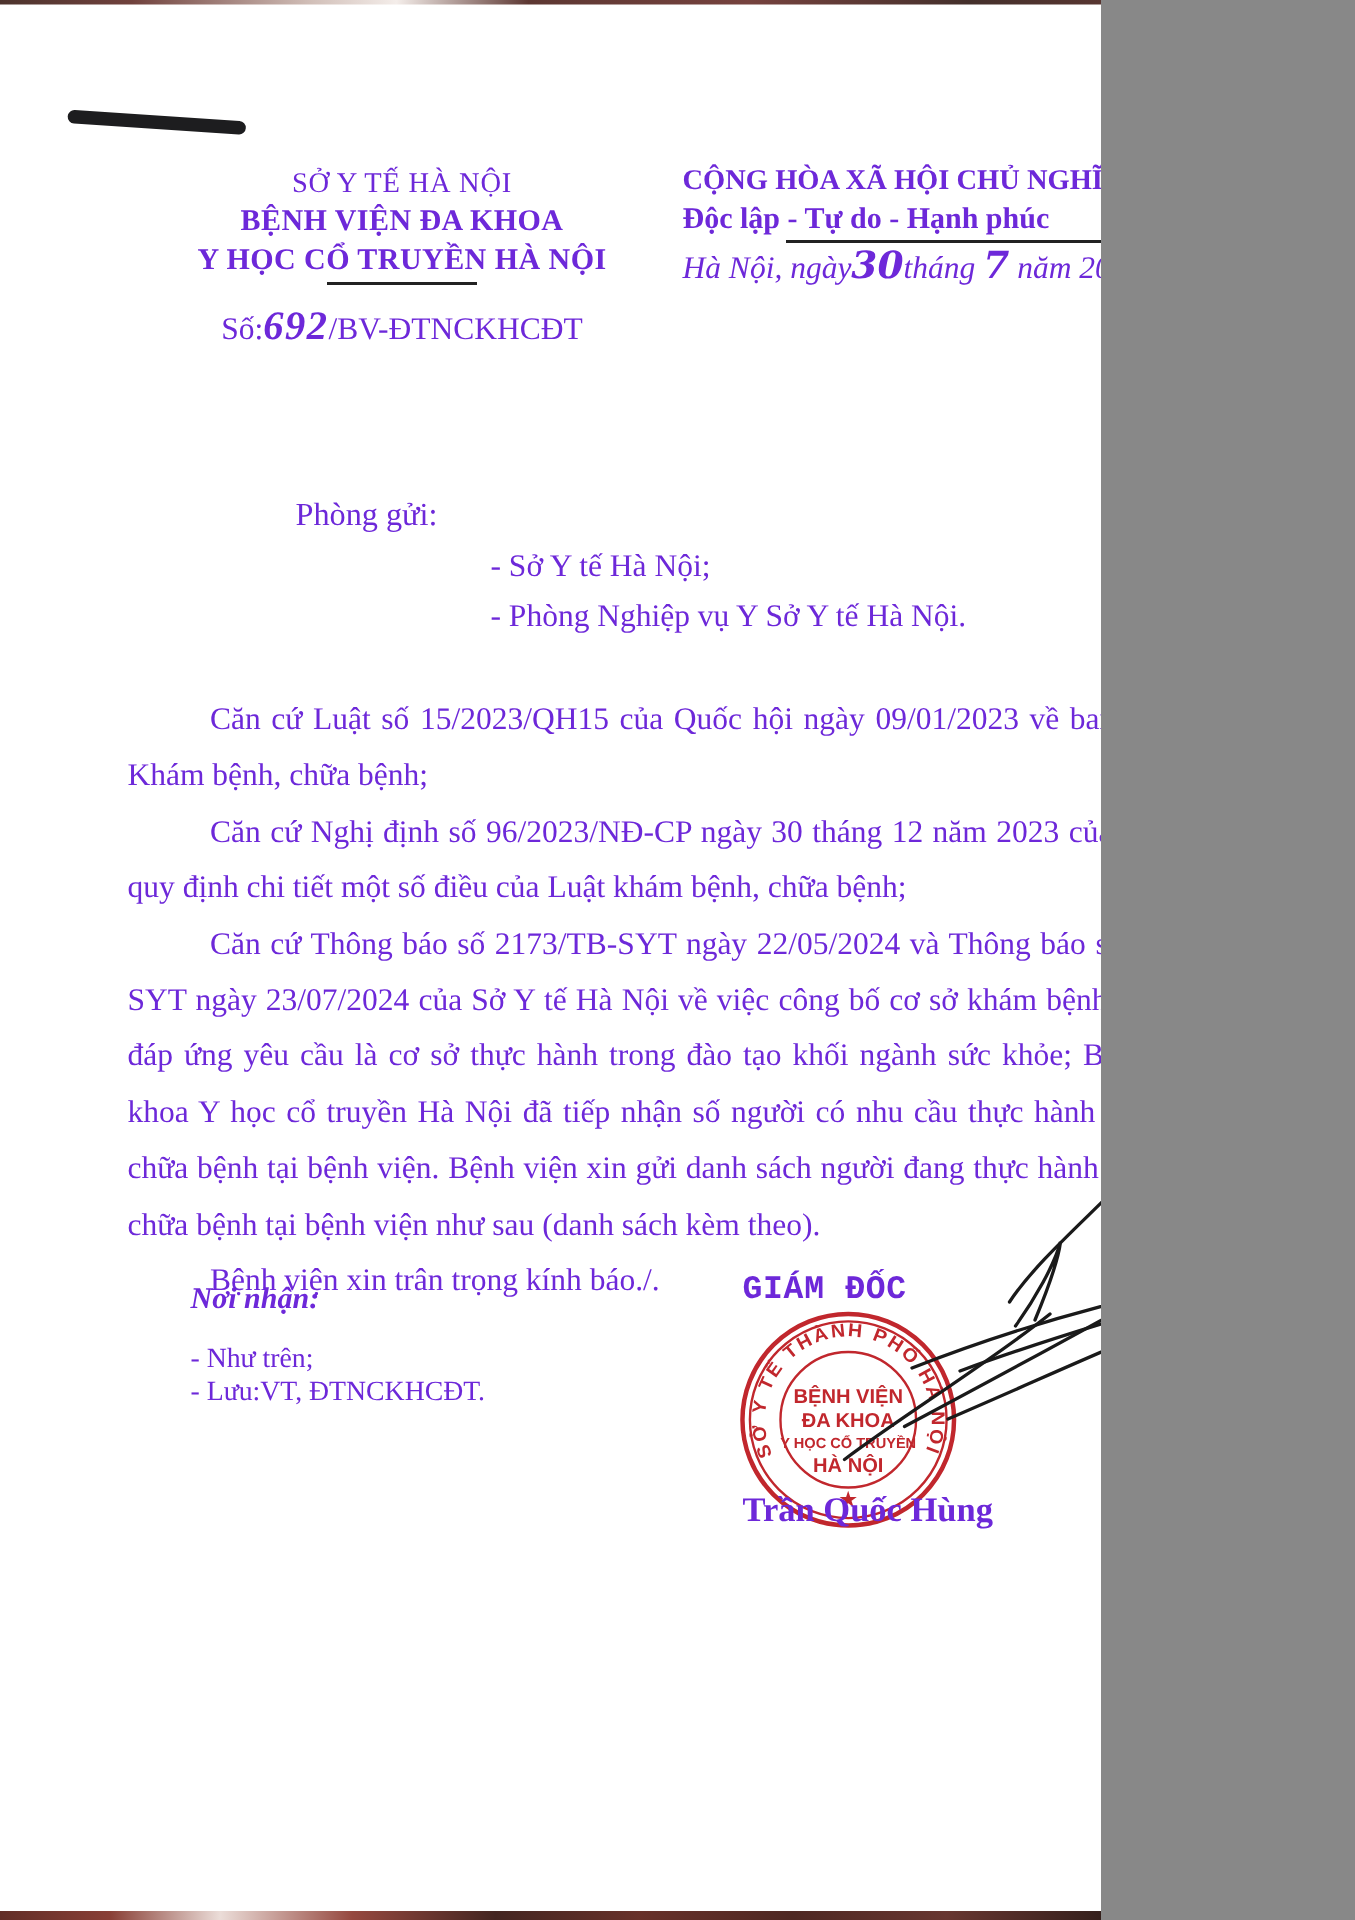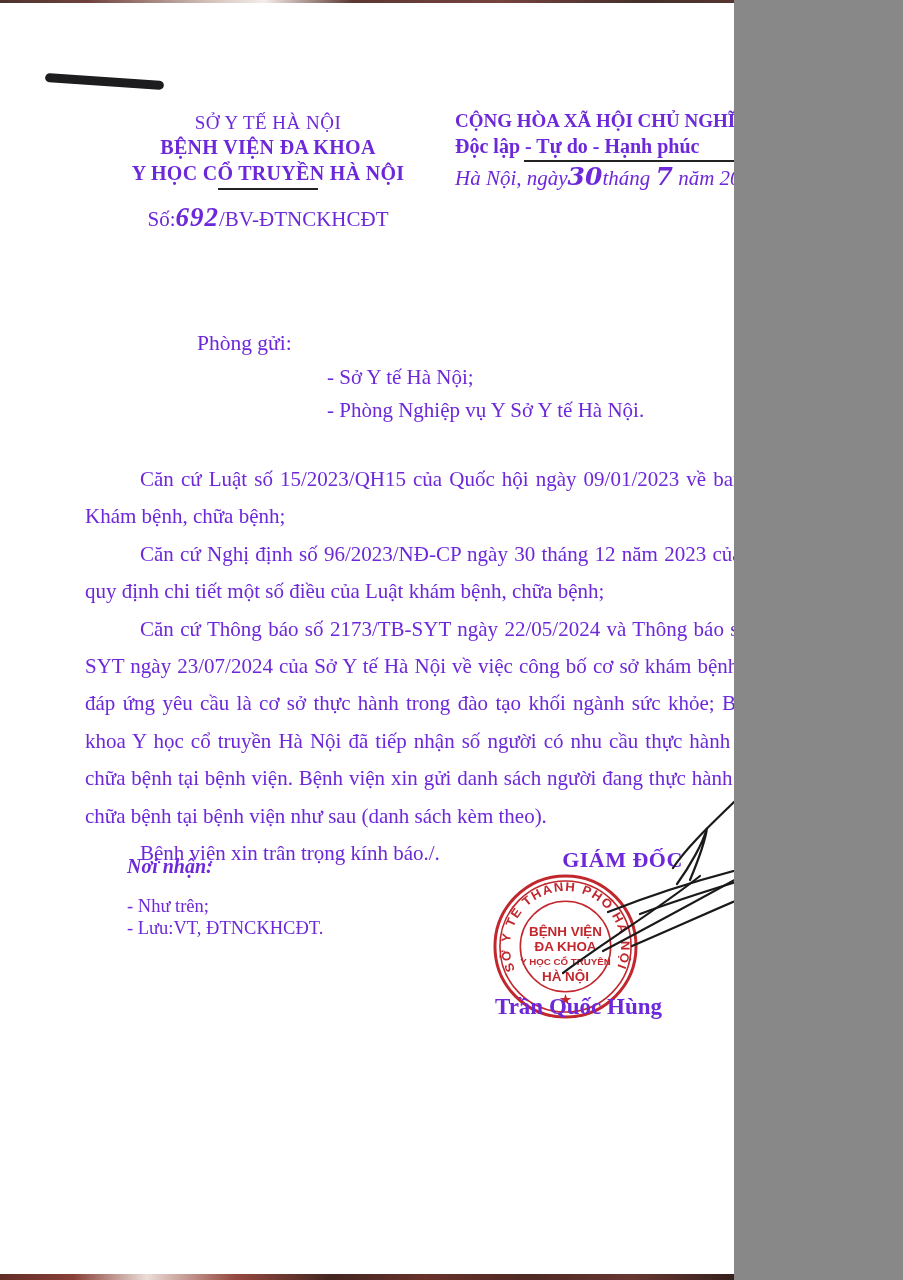--- a/index.html
+++ b/index.html
@@ -49,21 +49,21 @@
   .kinhgui{position:absolute;left:197px;top:331px;font-size:21.5px;}
   .recipients{position:absolute;left:327px;top:361px;font-size:21px;line-height:32.5px;}
   
   .body-text{position:absolute;left:85px;top:461px;width:752px;font-size:21px;line-height:37.4px;text-align:justify;}
   .body-text p{margin:0;text-indent:55px;}
   .italic{}
   
   .noinhan{position:absolute;left:127px;top:855px;}
   .nn-label{font-size:20px;font-weight:bold;font-style:italic;margin-bottom:18px;}
   .nn-item{font-size:18.5px;line-height:21.5px;}
-  .director{position:absolute;left:495px;top:847px;width:255px;text-align:center;font-size:22px;font-weight:bold;letter-spacing:.5px;}
+  .director{position:absolute;left:495px;top:847px;width:255px;font-size:22px;font-weight:bold;letter-spacing:.5px;font-family:Liberation Mono, monospace;}
   .signer{position:absolute;left:495px;top:994px;width:255px;text-align:left;font-size:23px;font-weight:bold;}
   
   .stamp{position:absolute;left:491px;top:872px;width:149px;height:149px;}
   .stamp svg{width:100%;height:100%;}
   .stamp .ring{fill:none;stroke:#c1272d;}
   .stamp text{fill:#c1272d;font-family:"Liberation Sans", sans-serif;font-weight:bold;}
   .stamp .ringtxt{font-size:12.5px;letter-spacing:1.5px;}
   .stamp .c1,.stamp .c2,.stamp .c4{font-size:13.5px;}
   .stamp .c3{font-size:9.8px;}
   .stamp .star{font-size:13px;}

